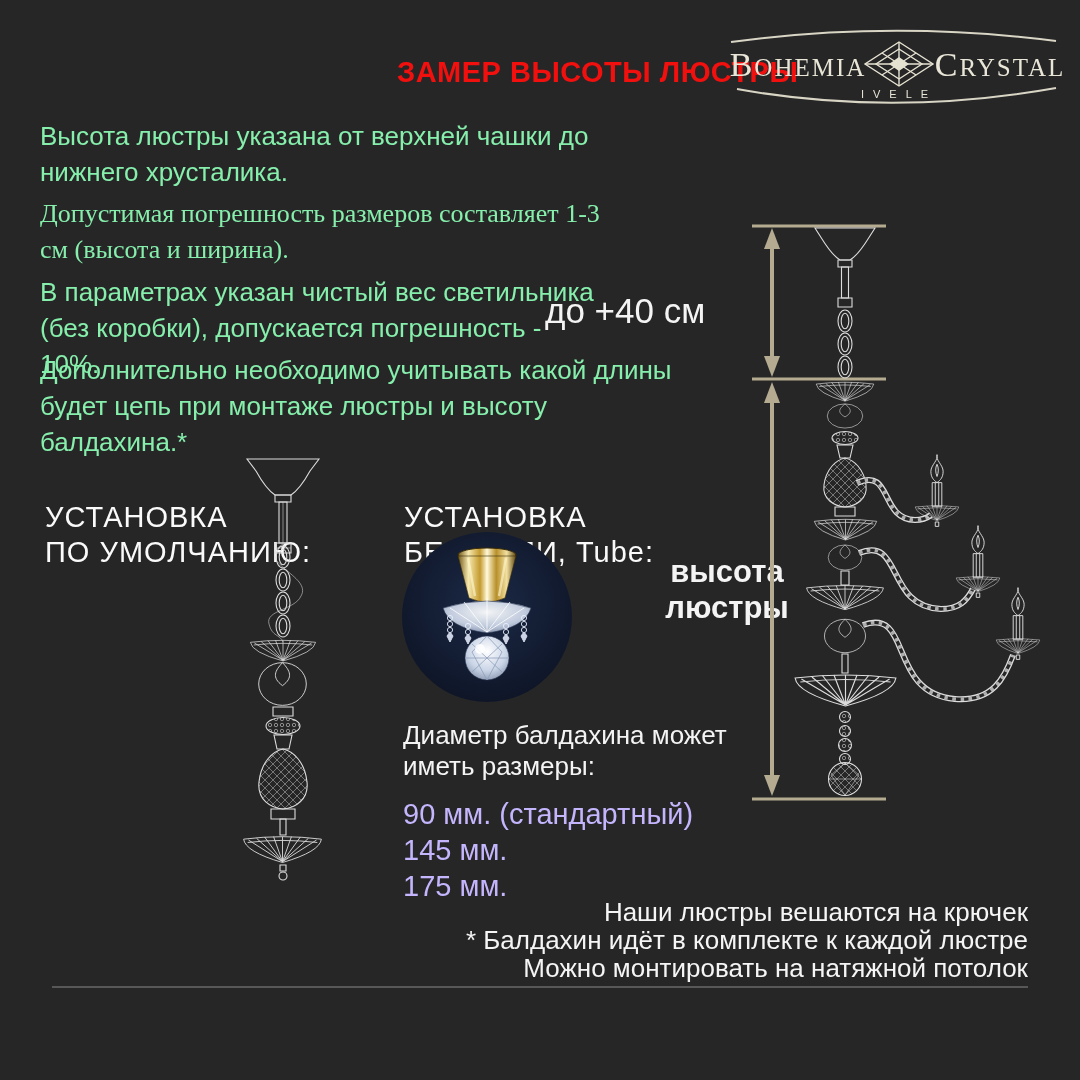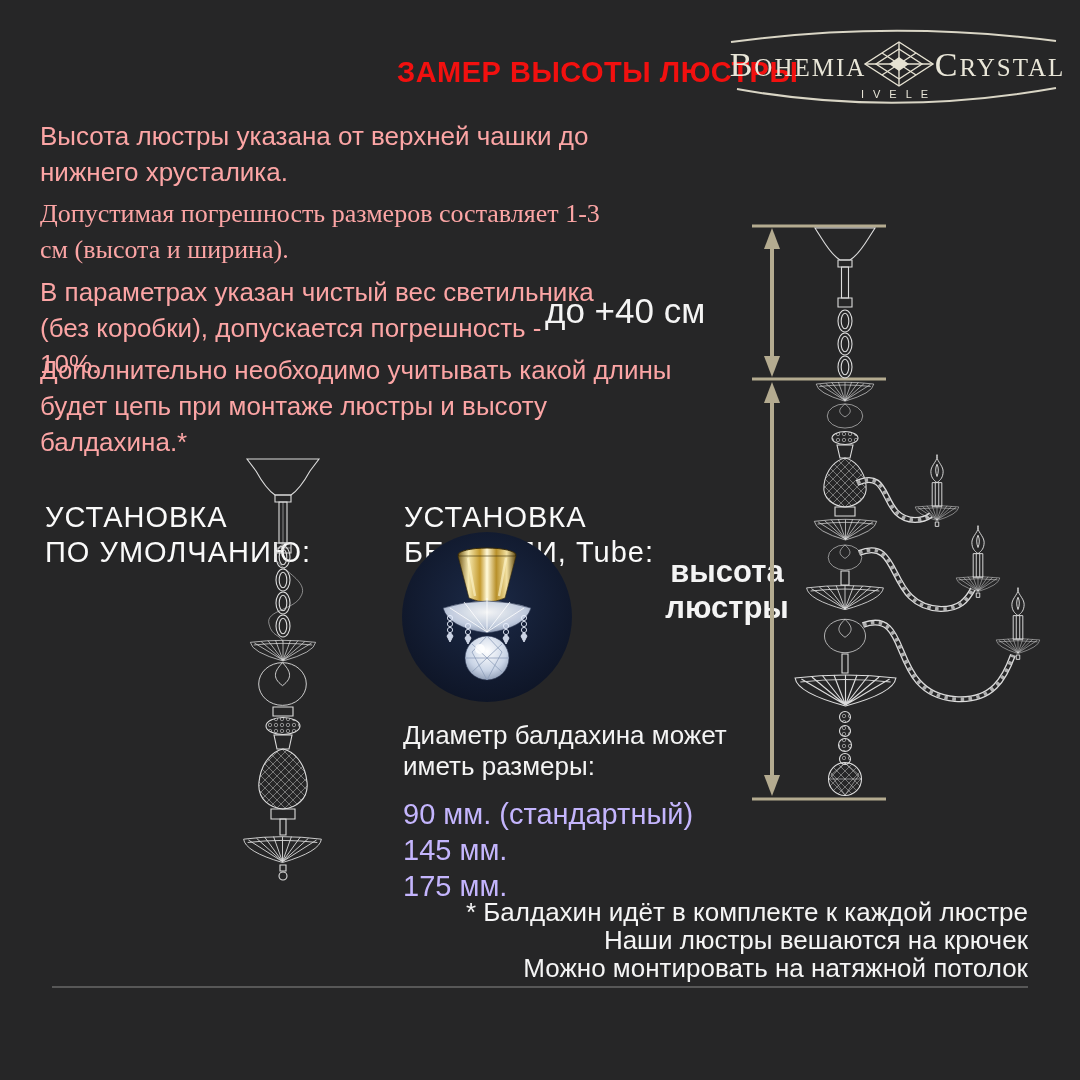--- a/index.html
+++ b/index.html
@@ -7,21 +7,21 @@
     width:1080px;height:1080px;position:relative;overflow:hidden;
     background:#262627;
     font-family:"Liberation Sans",sans-serif;
     color:#f4f4f4;
   }
   .abs{position:absolute;}
   .title{
     left:397px;top:56px;font-size:29px;font-weight:bold;letter-spacing:.5px;
     color:#f2100f;white-space:nowrap;
   }
-  .para{left:40px;font-size:26px;line-height:36px;color:#fca5a5;}
+  .para{left:40px;font-size:26px;line-height:36px;color:#86efac;}
   .p1{top:118px;width:560px;}
   .p2{top:196px;width:580px;font-family:Liberation Serif, serif;}
   .p3{top:274px;width:560px;}
   .p4{top:352px;width:640px;}
   .sec-head{font-size:29px;line-height:35px;letter-spacing:1px;color:#fafafa;white-space:nowrap;margin-top:26px;}
   .h-left{left:45px;top:474px;}
   .h-center{left:404px;top:474px;}
   .chain-label{left:545px;top:291px;width:210px;font-size:35px;font-weight:normal;white-space:nowrap;}
   .height-label{left:657px;top:554px;width:140px;text-align:center;font-size:31px;font-weight:bold;line-height:36px;}
   .diam{left:403px;top:720px;width:340px;font-size:26px;line-height:31px;}
@@ -91,22 +91,22 @@
 <div class="abs diam">
   <div>Диаметр балдахина может иметь размеры:</div>
   <div class="diam-sizes">
     <div>90 мм. (стандартный)</div>
     <div>145 мм.</div>
     <div>175 мм.</div>
   </div>
 </div>
 
 <div class="abs footnotes">
+  <div>Наши люстры вешаются на крючек</div>
   <div>* Балдахин идёт в комплекте к каждой люстре</div>
-  <div>Наши люстры вешаются на крючек</div>
   <div>Можно монтировать на натяжной потолок</div>
 </div>
 <div class="abs divider"></div>
 
 <svg width="0" height="0" style="position:absolute">
   <defs>
     <pattern id="xh" width="8" height="8" patternUnits="userSpaceOnUse">
       <path d="M0,8 L8,0 M0,0 L8,8" stroke="#cfcfcf" stroke-width="0.6" stroke-opacity="0.8" fill="none"></path>
     </pattern>
     <pattern id="bd" width="6" height="6" patternUnits="userSpaceOnUse">

